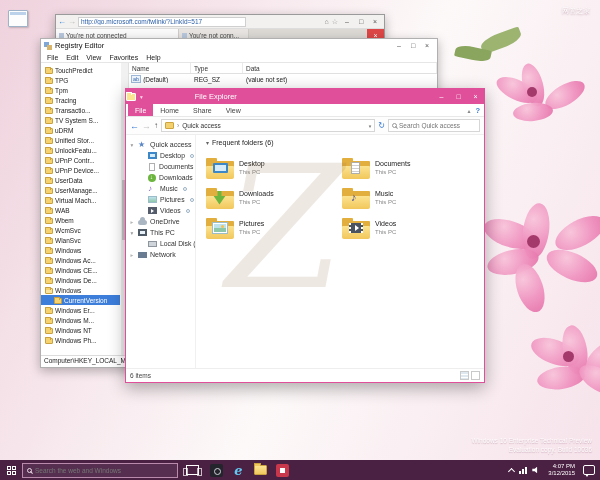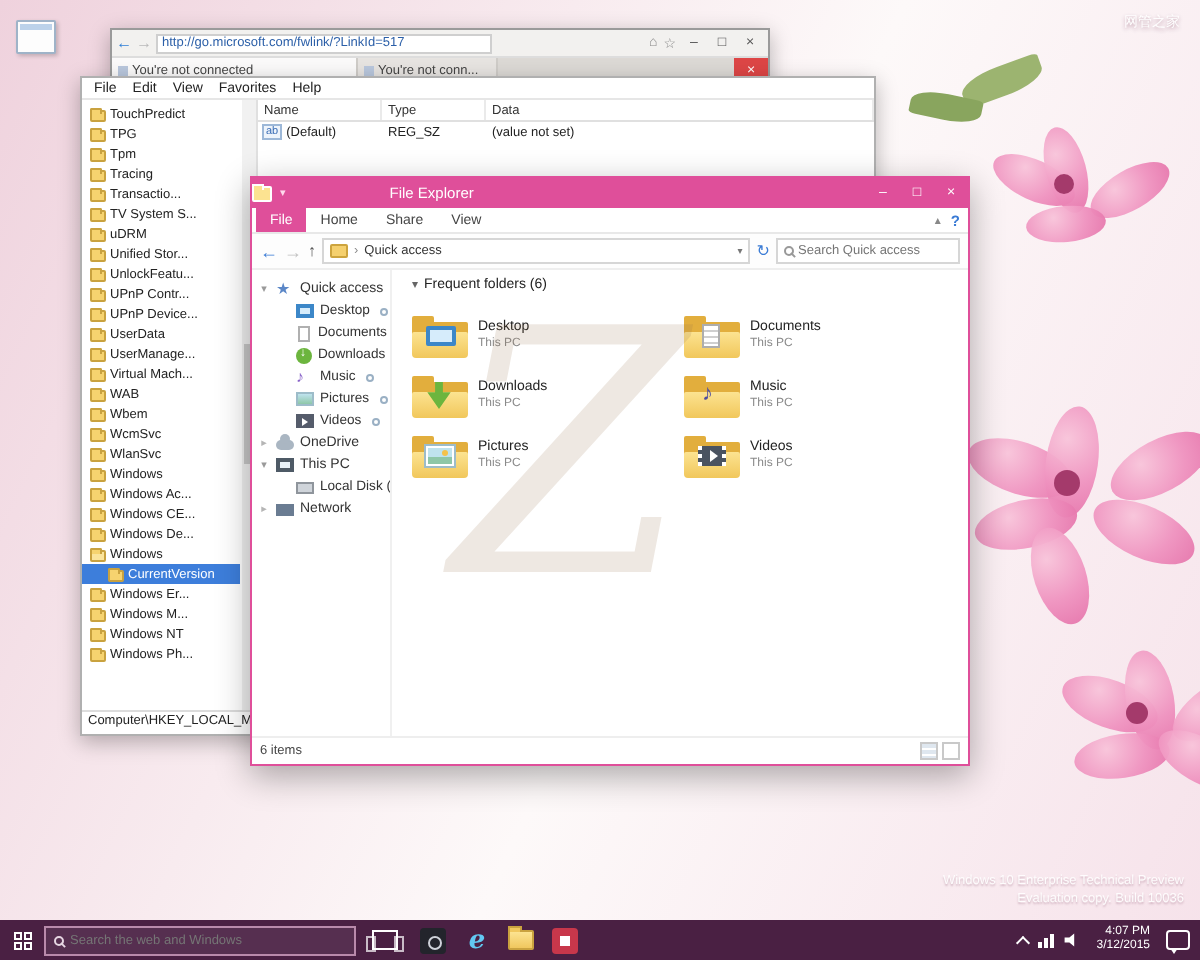--- a/index.html
+++ b/index.html
@@ -243,20 +243,29 @@
           <div class="btab">
             <i class="b-fav"></i>
             <span class="lbl">You're not conn...</span>
           </div>
         </div>
       <span class="b-close">×</span>
     </div>
   </div>
 
   <div class="win regedit">
+    <div class="r-title">
+      <span class="reg-ic"></span>
+      <span class="t">Registry Editor</span>
+      <span class="r-caption">
+        <span class="wbtn min"></span>
+        <span class="wbtn max"></span>
+        <span class="wbtn cls"></span>
+      </span>
+    </div>
     <div class="r-menu">
 
     <span class="menu-item">File</span>
         <span class="menu-item">Edit</span>
         <span class="menu-item">View</span>
         <span class="menu-item">Favorites</span>
         <span class="menu-item">Help</span>
       </div>
     <div class="r-body">
       <div class="r-tree">

